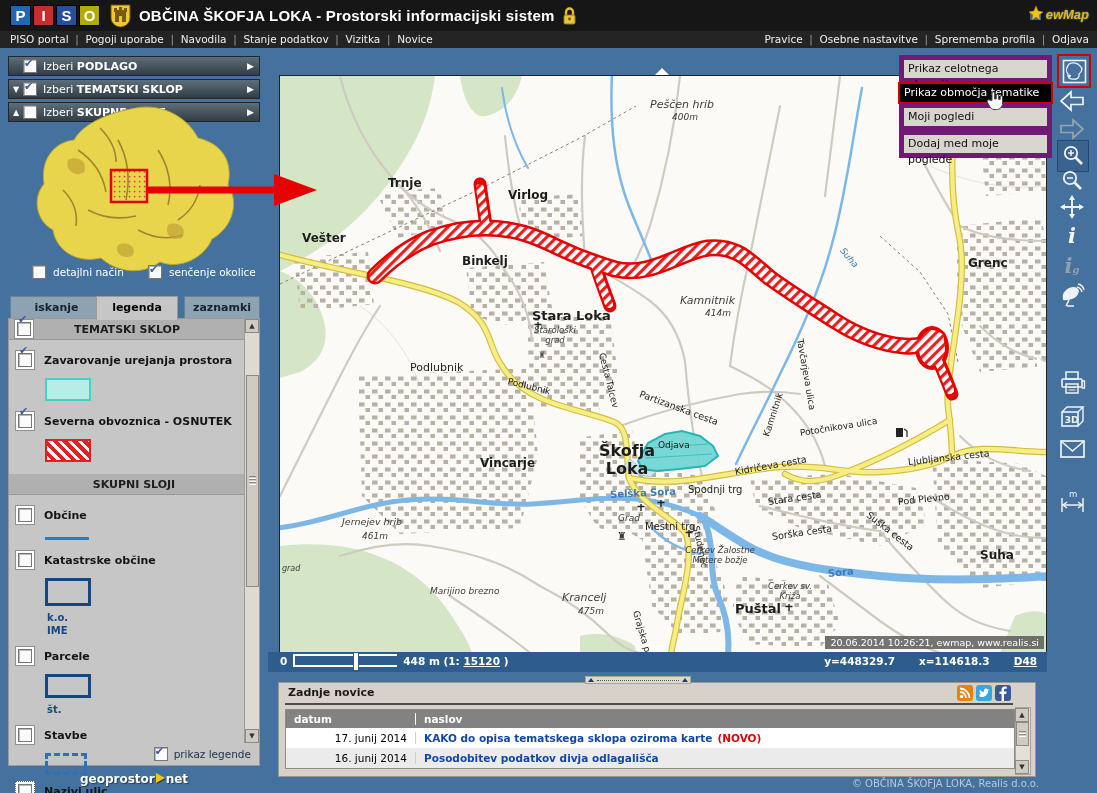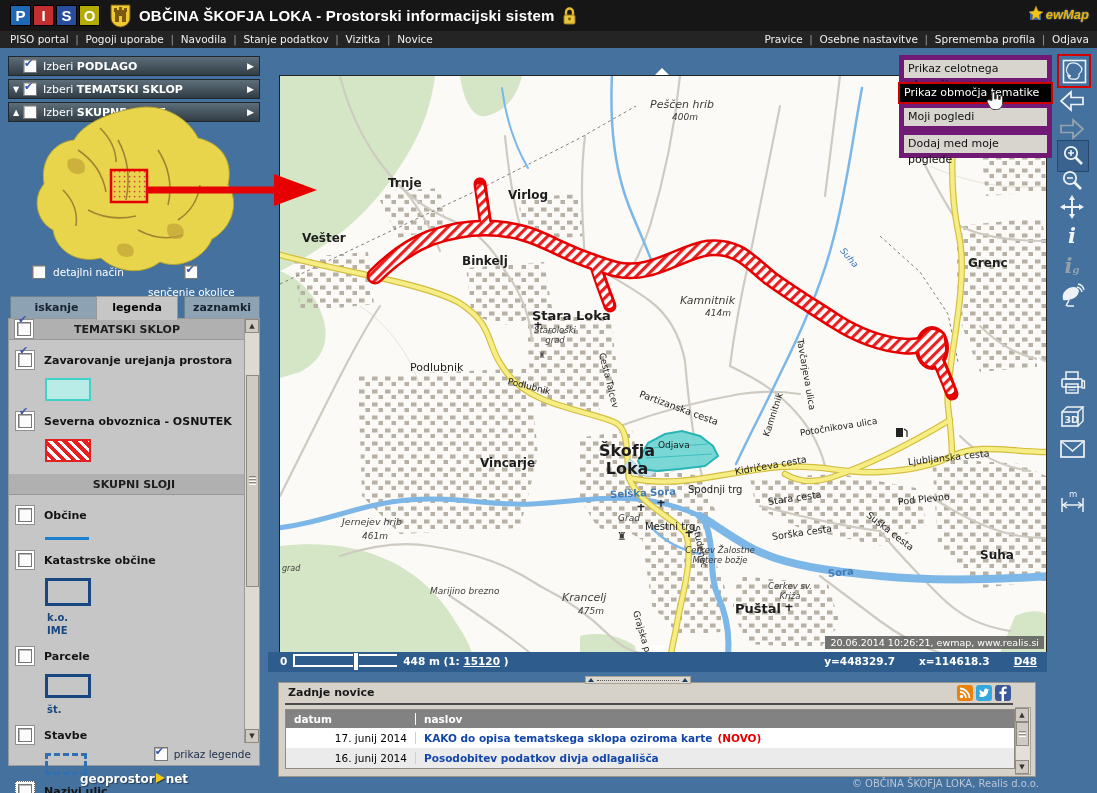--- a/index.html
+++ b/index.html
@@ -228,21 +228,21 @@
     <svg width="180" height="40" viewBox="0 0 180 40">
       <line x1="6" y1="20" x2="136" y2="20" stroke="#e60000" stroke-width="7"></line>
       <polygon points="134,4 177,20 134,36" fill="#e60000"></polygon>
     </svg>
   </div>
 
   <div class="opt" style="left:32px;top:265px;">
     <span class="cb"></span>
     <span>detajlni način</span>
   </div>
-  <div class="opt" style="left:148px;top:265px;flex-direction:column;">
+  <div class="opt" style="left:148px;top:265px;">
     <span class="cb on"></span>
     <span>senčenje okolice</span>
   </div>
 
   <div class="tab" style="left:10px;width:93px;">iskanje</div>
   <div class="tab active" style="left:96px;width:82px;">legenda</div>
   <div class="tab" style="left:184px;width:76px;">zaznamki</div>
 
   <div class="legendpanel">
     <div class="lg-head">

